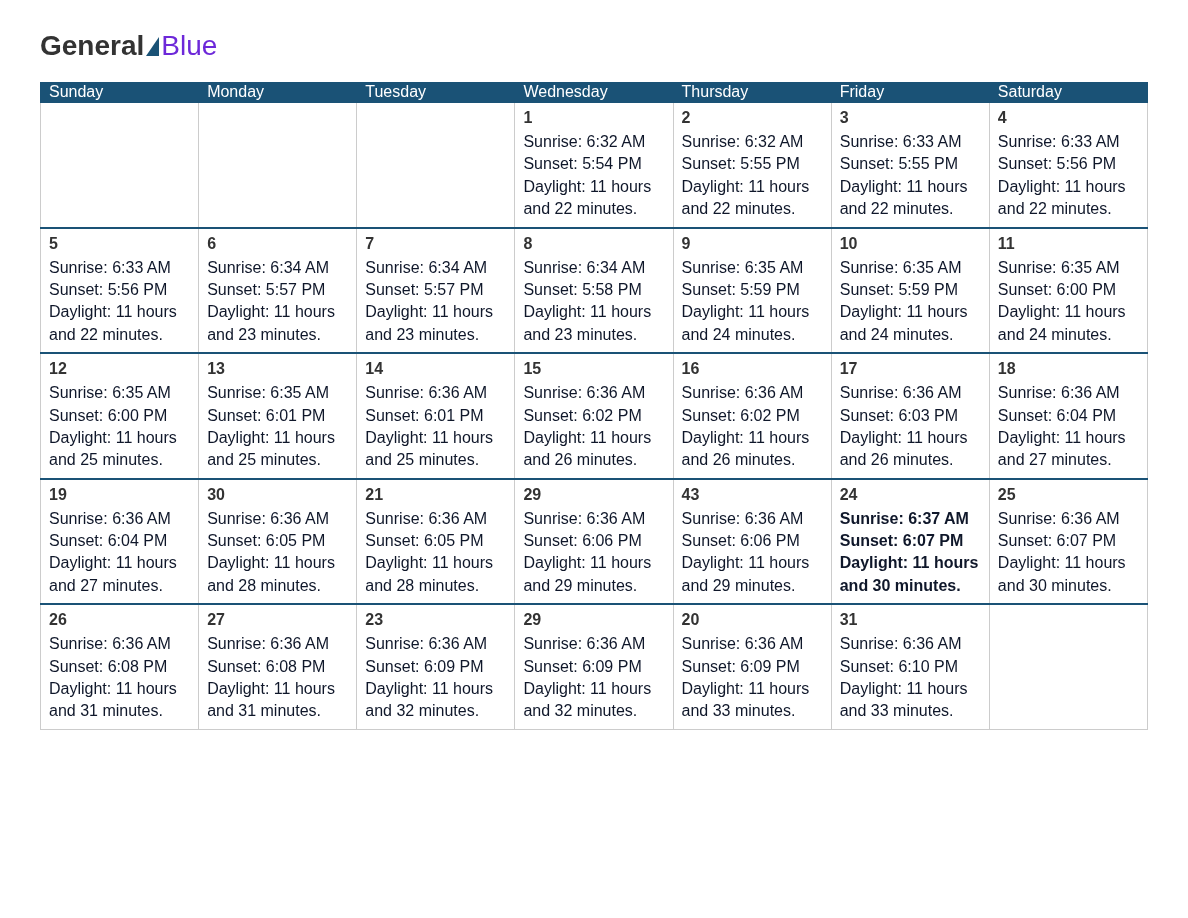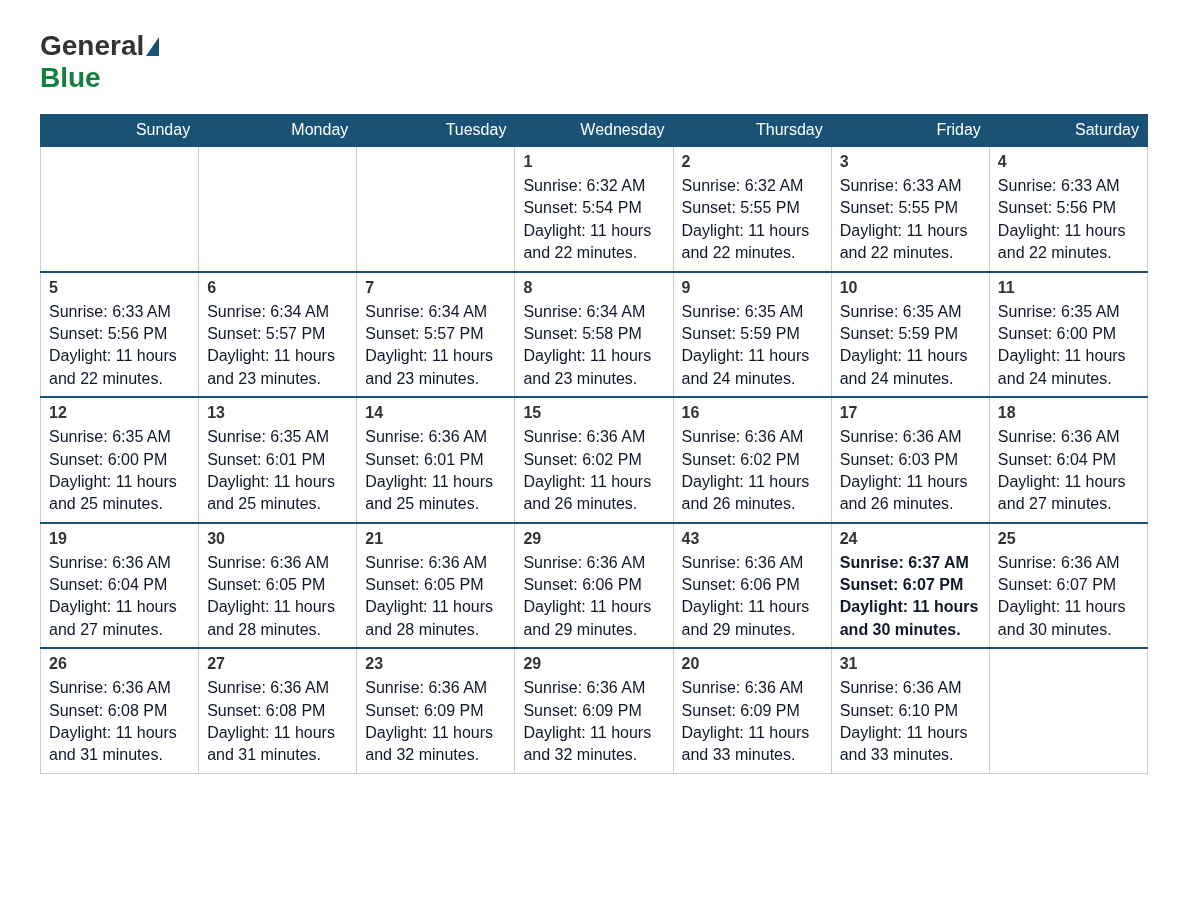--- a/index.html
+++ b/index.html
@@ -11,21 +11,21 @@
       min-height: 918px;
     }
     .header {
       display: flex;
       justify-content: space-between;
       align-items: flex-start;
       margin-bottom: 20px;
     }
     .logo {
       display: flex;
-      flex-direction: column;
+      flex-direction: row;
       align-items: flex-start;
     }
     .title-section {
       text-align: right;
     }
     .month-title {
       font-size: 52px;
       font-weight: normal;
       color: #333;
     }
@@ -33,22 +33,22 @@
       font-size: 20px;
       color: #555;
     }
     .calendar {
       width: 100%;
       border-collapse: collapse;
     }
     .calendar th {
       background-color: #1a5276;
       color: #fff;
-      padding: 6px 8px;
-      text-align: right;
+      padding: 0 8px;
+      text-align: left;
       font-size: 16px;
       font-weight: normal;
       border: 1px solid #1a5276;
     }
     .calendar td {
       border: 1px solid #ccc;
       vertical-align: top;
       padding: 6px 8px;
       width: 14.28%;
       min-height: 100px;
@@ -75,21 +75,21 @@
 </head>
 <body>
 
 <div class="header">
   <div class="logo">
   <div style="display:flex;align-items:center;">
     <span style="font-size:28px;font-weight:bold;color:#333;">General</span>
         <span style="display:inline-block;width:0;height:0;border-left:13px solid transparent;border-bottom:19px solid #1a5276;margin:0 2px 0 2px;"></span>
   </div>
   <div>
-    <span style="font-size:28px;font-weight:bold;color:#15803d;">Blue</span>
+    <span style="font-size:28px;font-weight:normal;color:#6d28d9;">Blue</span>
   </div>
 </div>
   <div class="title-section">
     <div class="month-title"></div>
     <div class="subtitle"></div>
   </div>
 </div>
 
 <table class="calendar">
   <thead>

